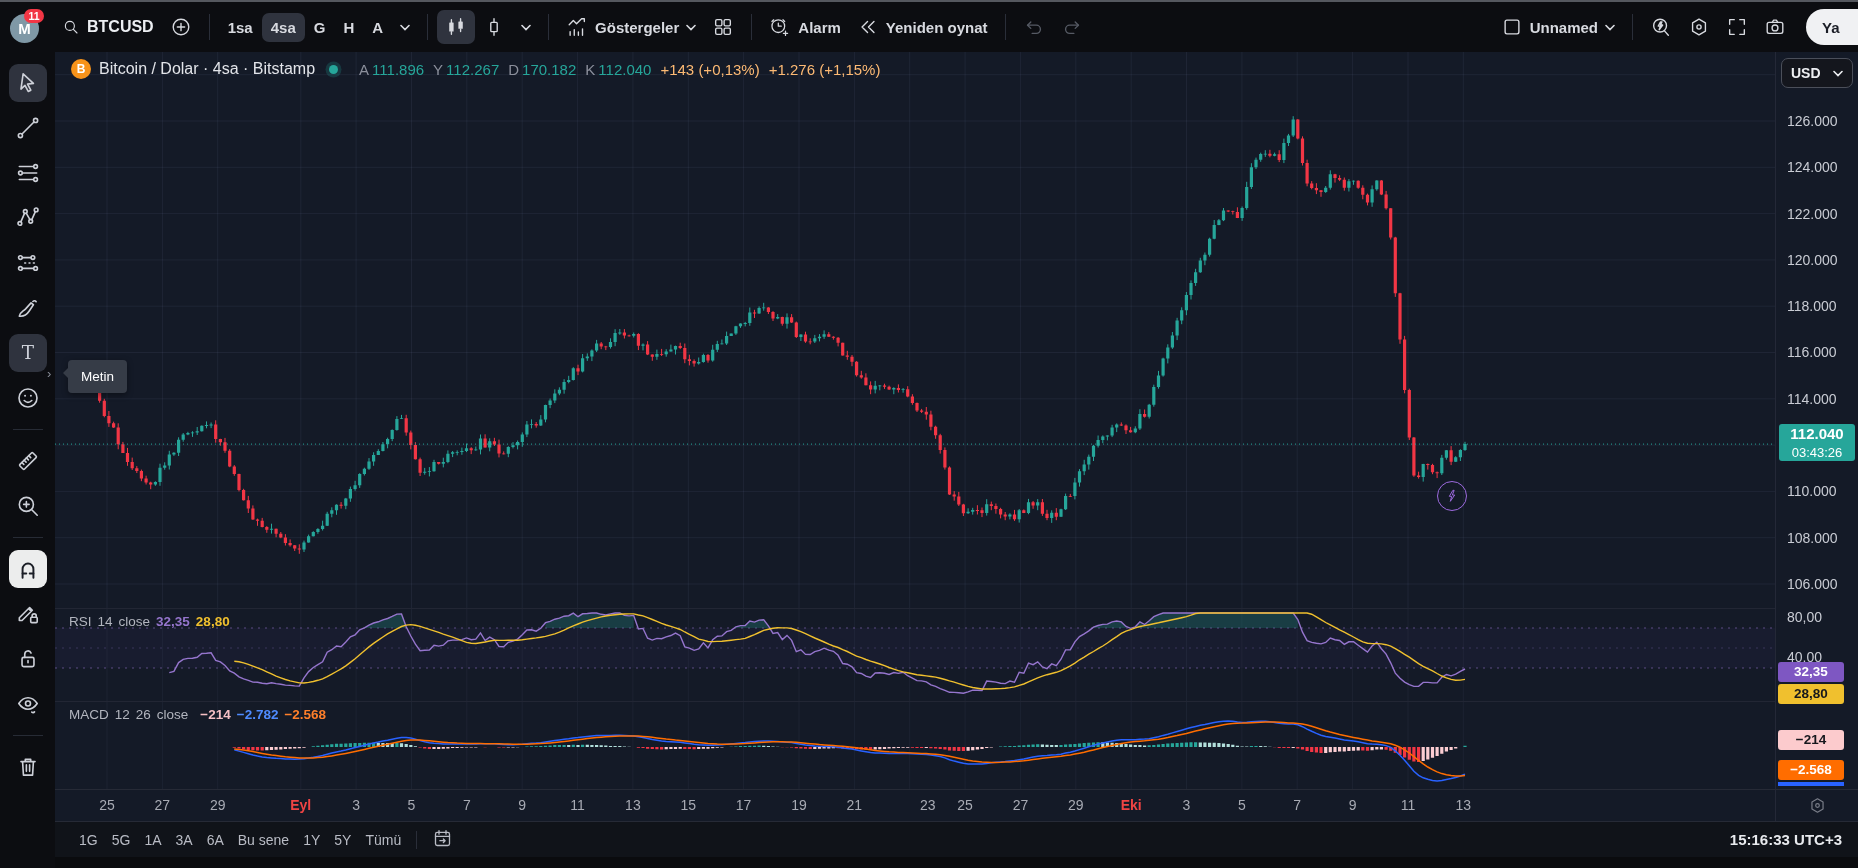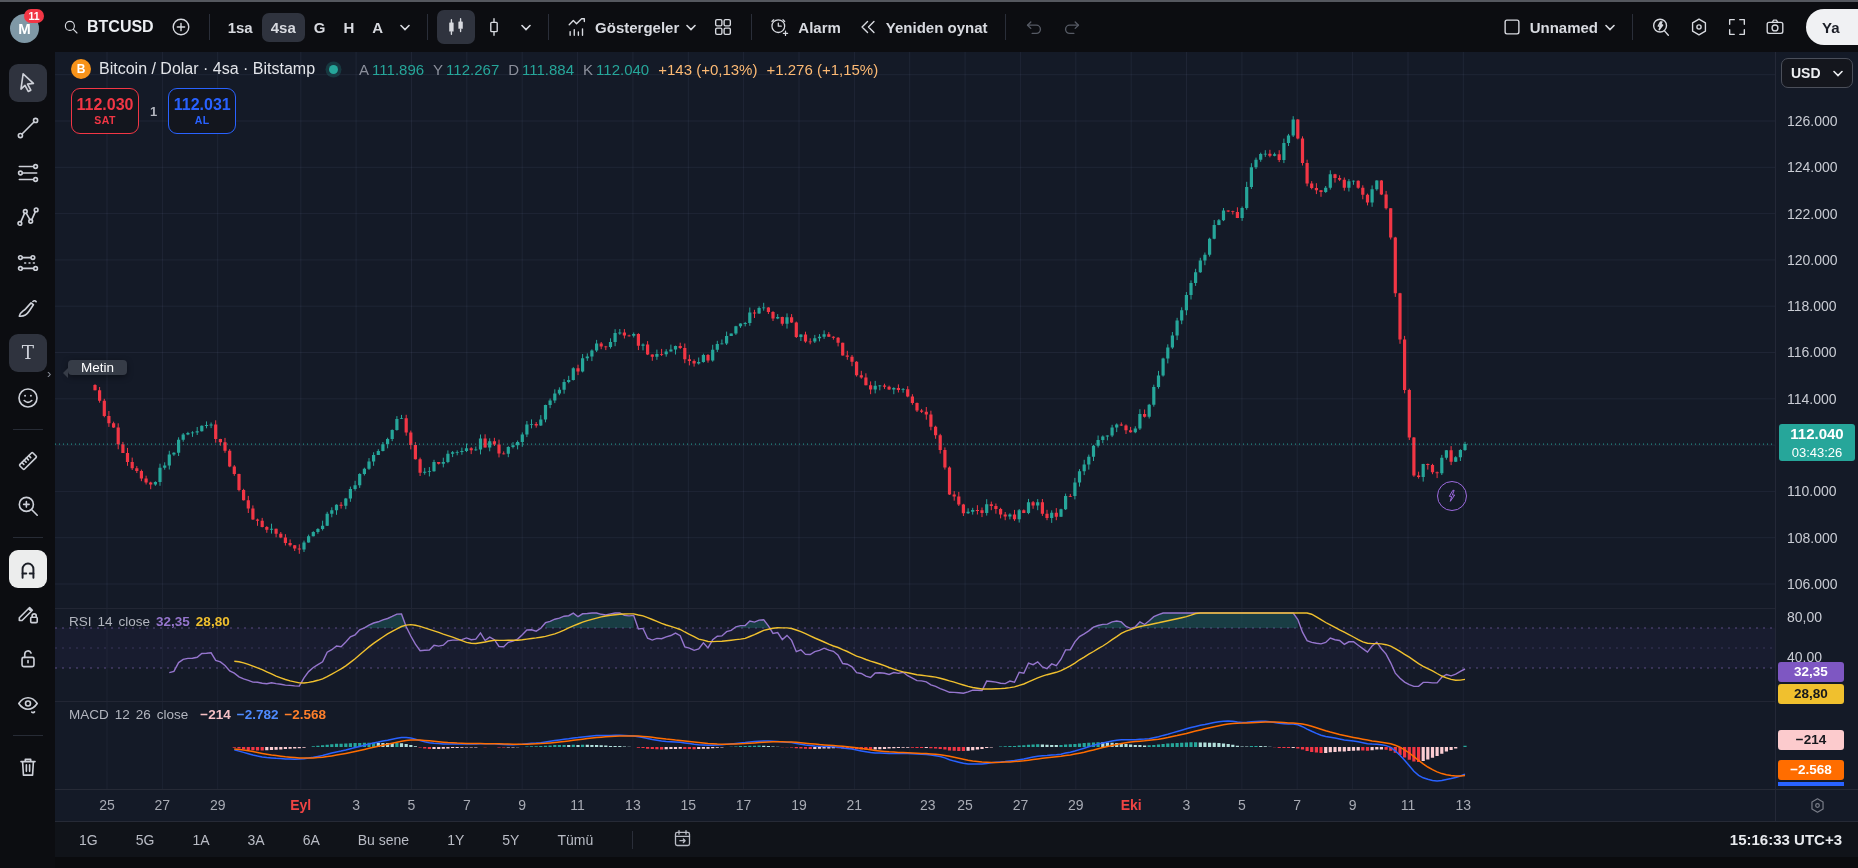--- a/index.html
+++ b/index.html
@@ -97,27 +97,27 @@
   #badge-macd-blue{position:absolute;left:2px;top:730px;width:66px;height:4px;background:#2962ff;}
   #axis-corner{position:absolute;left:1720px;top:737px;width:83px;height:32px;border-left:1px solid #242837;
                border-top:1px solid #262a36;box-sizing:border-box;display:flex;align-items:center;justify-content:center;color:#7a7e89;}
 
   .date-label{position:absolute;top:7px;transform:translateX(-50%);font-size:14px;color:#a8abb4;}
   .date-label.major{color:#ef4444;font-weight:600;}
 
   
   #bottombar{position:absolute;left:55px;top:821px;width:1803px;height:36px;background:#101319;
              border-top:1px solid #262a36;box-sizing:border-box;display:flex;align-items:center;
-             padding-left:17px;font-size:14px;color:#b9bcc5;gap:24px;}
+             padding-left:17px;font-size:14px;color:#b9bcc5;}
   .range-btn{padding:4px 7px;font-size:14px;color:#b9bcc5;font-weight:500;flex:none;}
   #bb-clock{margin-left:auto;margin-right:16px;font-size:15px;font-weight:700;color:#e8eaee;}
 
   
   #tooltip{position:absolute;left:68px;top:360px;background:#363c47;color:#fff;font-size:13.5px;
-           padding:0 13px;border-radius:4px;z-index:10;box-shadow:0 2px 6px rgba(0,0,0,.4);}
+           padding:9px 13px;border-radius:4px;z-index:10;box-shadow:0 2px 6px rgba(0,0,0,.4);}
   #tooltip:before{content:'';position:absolute;left:-5px;top:8px;border:5px solid transparent;
                   border-right-color:#363c47;border-left:0;}
   #sidebar-handle{position: absolute;left:47px;top:366px;color:#8a8e99;font-size:13px;z-index:9;}
 </style>
 </head>
 <body>
 
 <div id="app">
   <div id="topstrip"></div>
 
@@ -391,38 +391,27 @@
 
       <div id="main-legend">
         <span class="btc-ic">B</span>
         <span id="pair-title">Bitcoin / Dolar · 4sa · Bitstamp</span>
         <span class="status-dot"></span>
         <span class="ohlc-l">A</span>
           <span class="ohlc-v">111.896</span>
         <span class="ohlc-l">Y</span>
           <span class="ohlc-v">112.267</span>
         <span class="ohlc-l">D</span>
-          <span class="ohlc-v">111.884</span>
+          <span class="ohlc-v">170.182</span>
         <span class="ohlc-l">K</span>
           <span class="ohlc-v">112.040</span>
         <span class="chg">+143 (+0,13%)</span>
         <span class="chg">+1.276 (+1,15%)</span>
       </div>
 
-      <div id="trade-row">
-        <button class="trade-btn sell">
-          <span class="trade-price">112.030</span>
-          <span class="trade-label">SAT</span>
-        </button>
-        <span class="spread">1</span>
-        <button class="trade-btn buy">
-          <span class="trade-price">112.031</span>
-          <span class="trade-label">AL</span>
-        </button>
-      </div>
 
       <button id="lightning-btn">
         <svg class="ic" width="16" height="16" viewBox="0 0 24 24">
             <path d="M13 4l-5 8.5h3.5L9.5 20l6.5-9.5h-3.5L15 4z"></path>
           </svg>
       </button>
     </div>
 
     <div id="rsi-pane">
       <svg id="rsi-svg" class="pane" width="1720" height="92">

